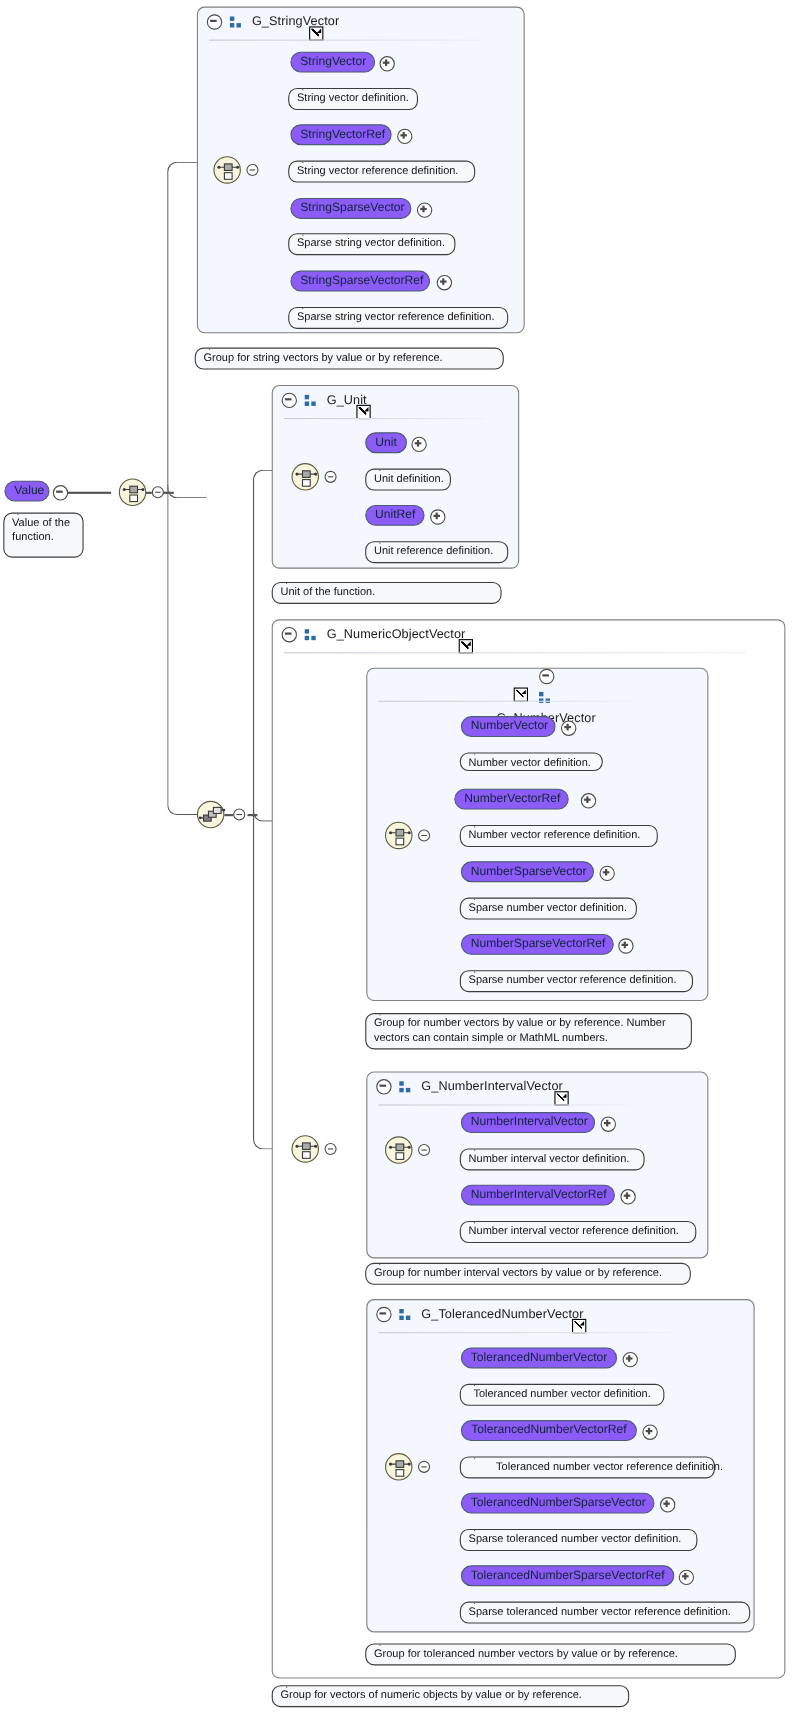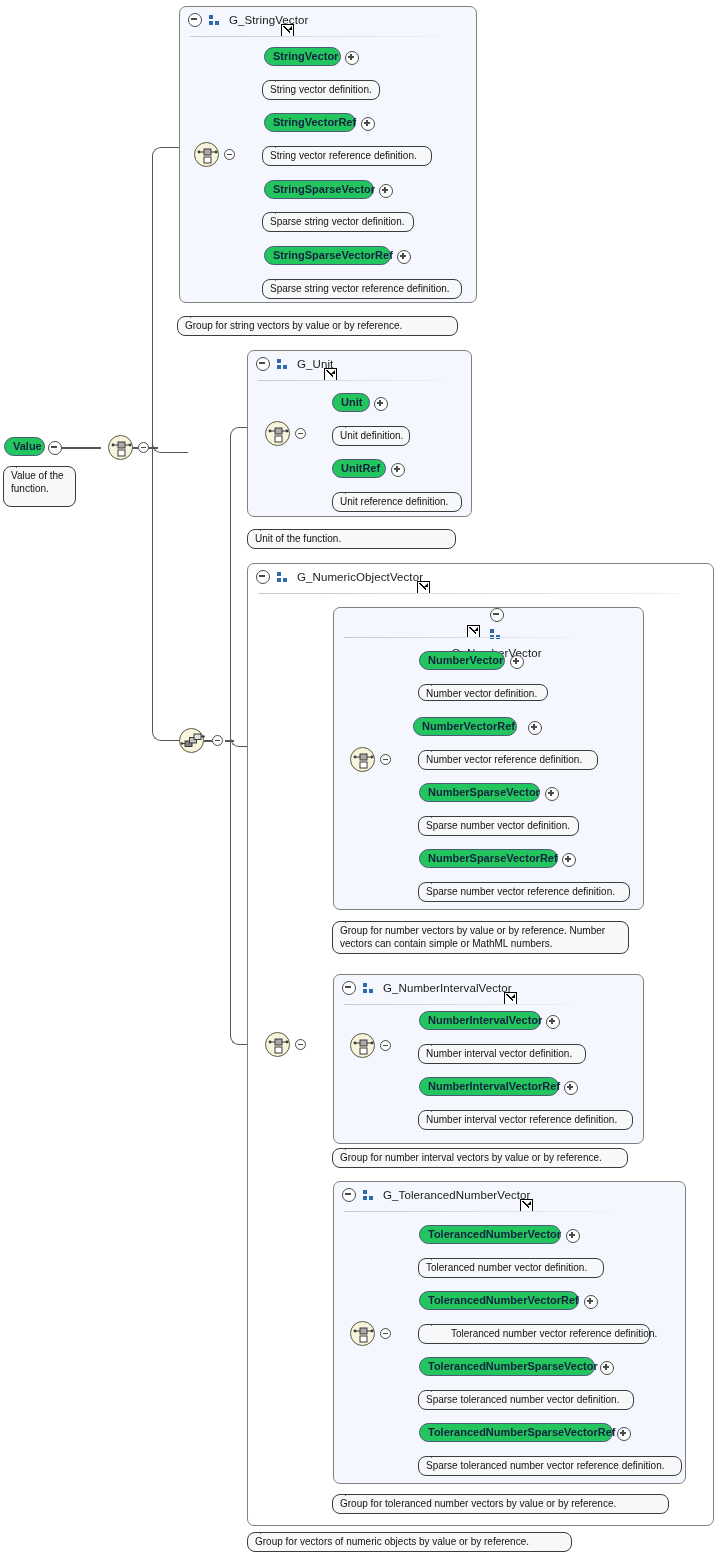--- a/index.html
+++ b/index.html
@@ -95,28 +95,27 @@
     height:1px;
     background:linear-gradient(to right,#c3c9d4,#eef1f7);
   }
   
   .elem{
     position:absolute;
     box-sizing:border-box;
     height:19px;
     border:1.2px solid #4a5a77;
     border-radius:9.5px;
-    background:#22c55e;
+    background:#8b5cf6;
     color:#13233f;
     font-size:11px;
     line-height:17px;
     padding:0 8px;
     white-space:nowrap;
     text-align:center;
-    font-weight:bold;
   }
   
   .note{
     position:absolute;
     box-sizing:border-box;
     border:1.2px solid #3c3c3c;
     border-radius:8px;
     background:#f7f8fa;
     color:#111;
     font-size:10px;
@@ -483,21 +482,21 @@
   <div class="note" style="left:418px;top:1044px;width:168px;height:20px;"><span class="tail"></span>Number interval vector definition.</div>
 
   <div class="elem" style="left:419px;top:1077px;width:140px;">NumberIntervalVectorRef</div>
   <span class="plus-ico" style="position:absolute;left:564px;top:1081px;"></span>
   <div class="note" style="left:418px;top:1110px;width:215px;height:20px;"><span class="tail"></span>Number interval vector reference definition.</div>
 
   <div class="note" style="left:332px;top:1148px;width:296px;height:20px;"><span class="tail"></span>Group for number interval vectors by value or by reference.</div>
 
   <div class="elem" style="left:419px;top:1225px;width:142px;">TolerancedNumberVector</div>
   <span class="plus-ico" style="position:absolute;left:566px;top:1229px;"></span>
-  <div class="note" style="left:418px;top:1258px;width:186px;height:20px;"><span class="tail"></span>Toleranced number vector definition.</div>
+  <div class="note" style="left:418px;top:1258px;width:186px;height:20px;text-align:center;"><span class="tail"></span>Toleranced number vector definition.</div>
 
   <div class="elem" style="left:419px;top:1291px;width:160px;">TolerancedNumberVectorRef</div>
   <span class="plus-ico" style="position:absolute;left:584px;top:1295px;"></span>
   <div class="note" style="left:418px;top:1324px;width:232px;height:20px;padding-left:32px;"><span class="tail"></span>Toleranced number vector reference definition.</div>
 
   <div class="elem" style="left:419px;top:1357px;width:176px;">TolerancedNumberSparseVector</div>
   <span class="plus-ico" style="position:absolute;left:600px;top:1361px;"></span>
   <div class="note" style="left:418px;top:1390px;width:216px;height:20px;"><span class="tail"></span>Sparse toleranced number vector definition.</div>
 
   <div class="elem" style="left:419px;top:1423px;width:194px;">TolerancedNumberSparseVectorRef</div>

